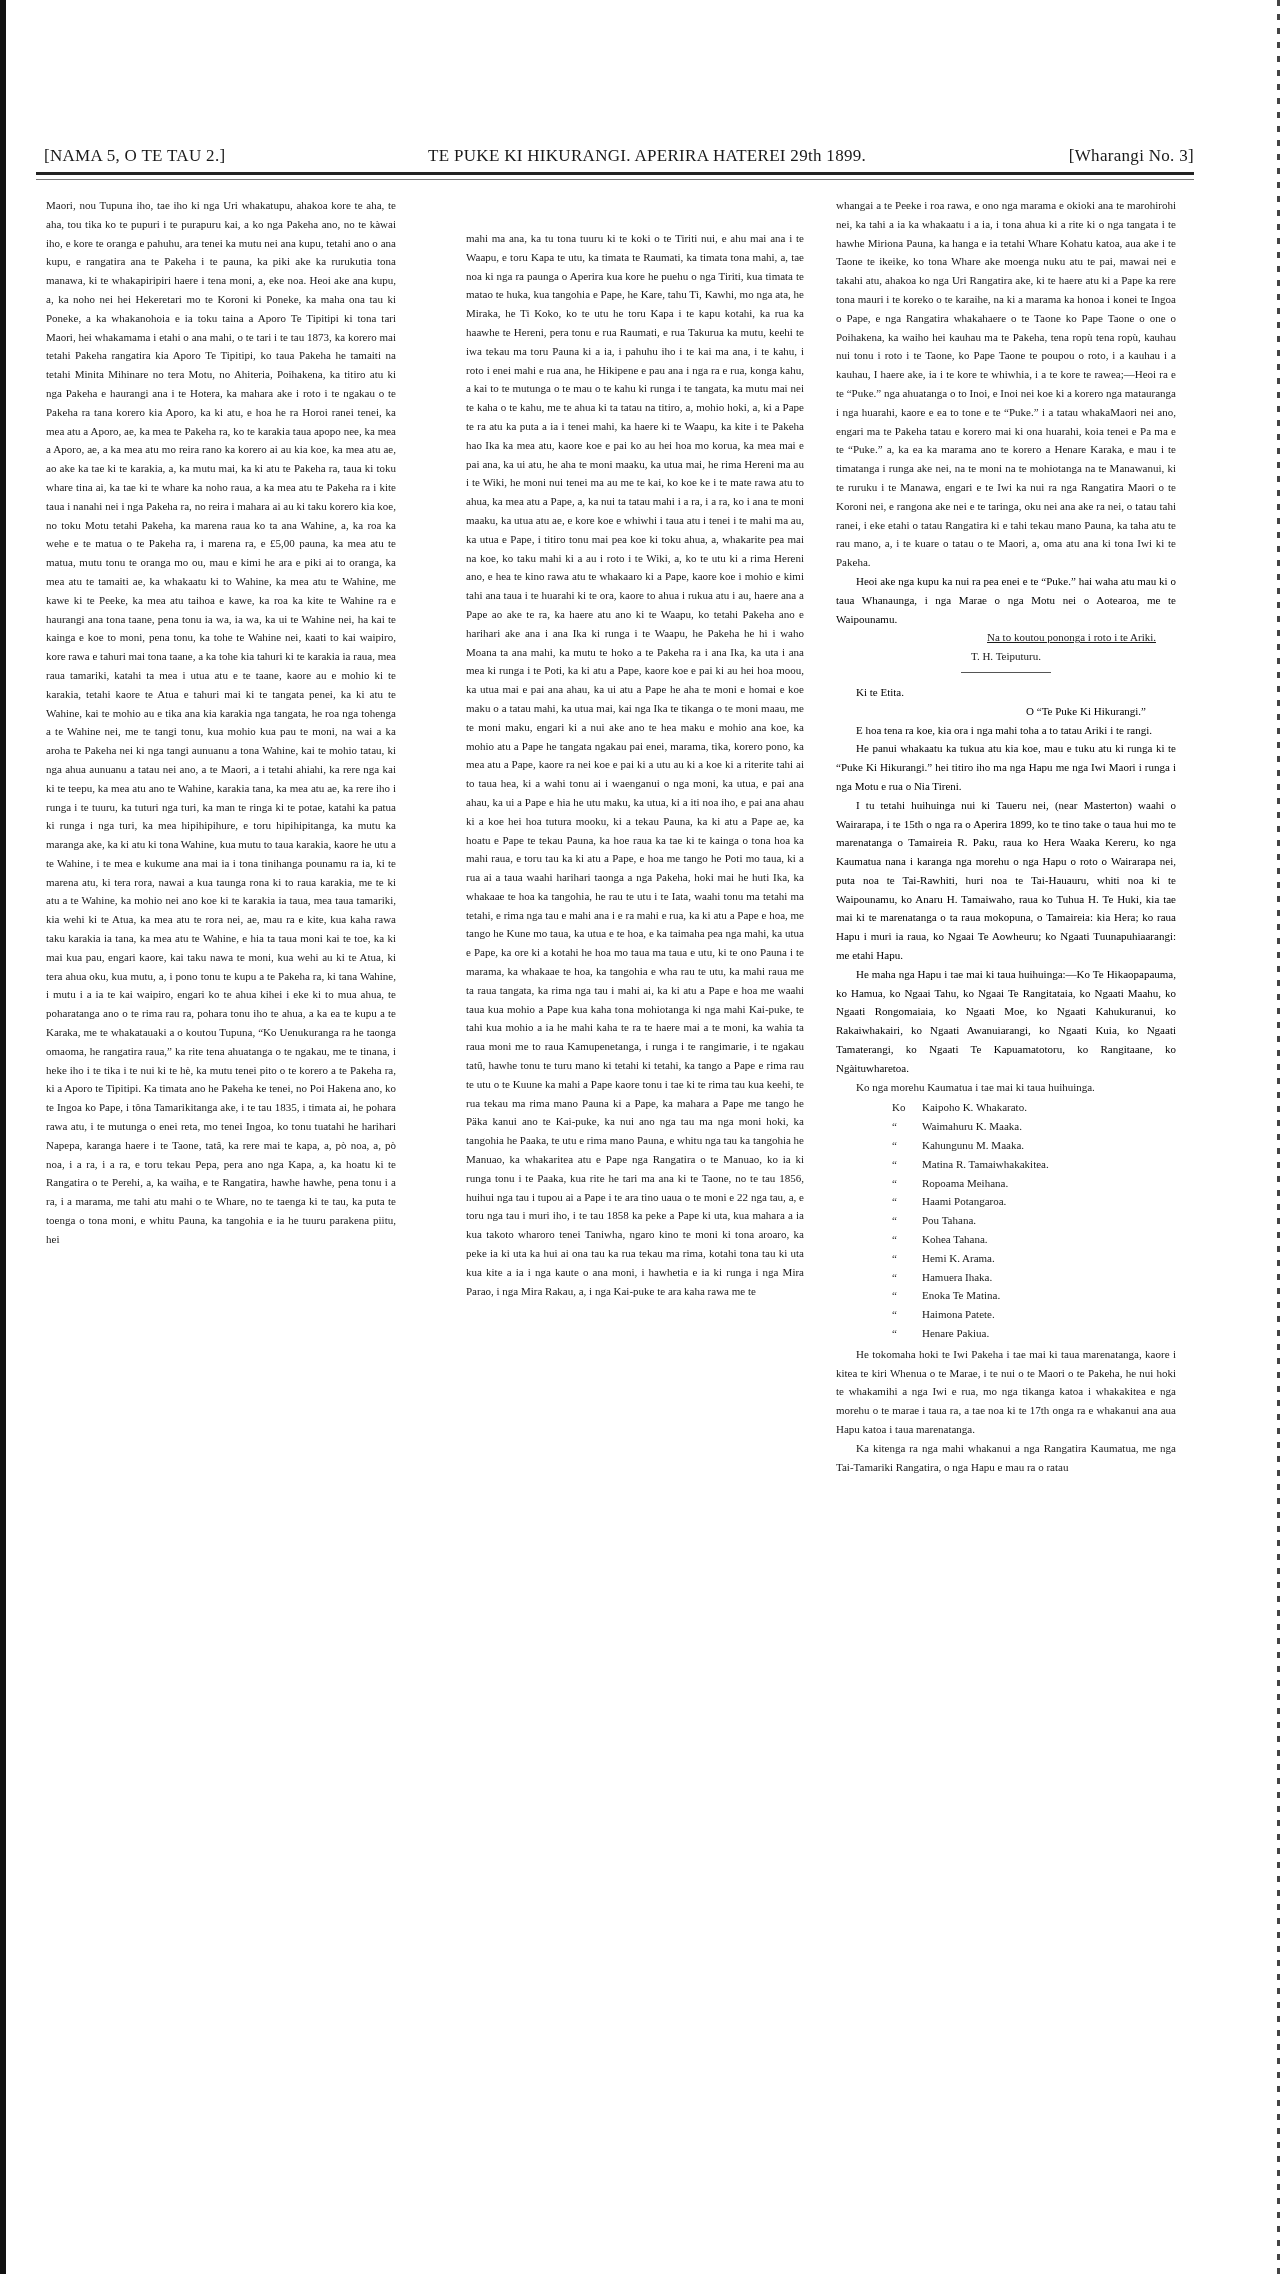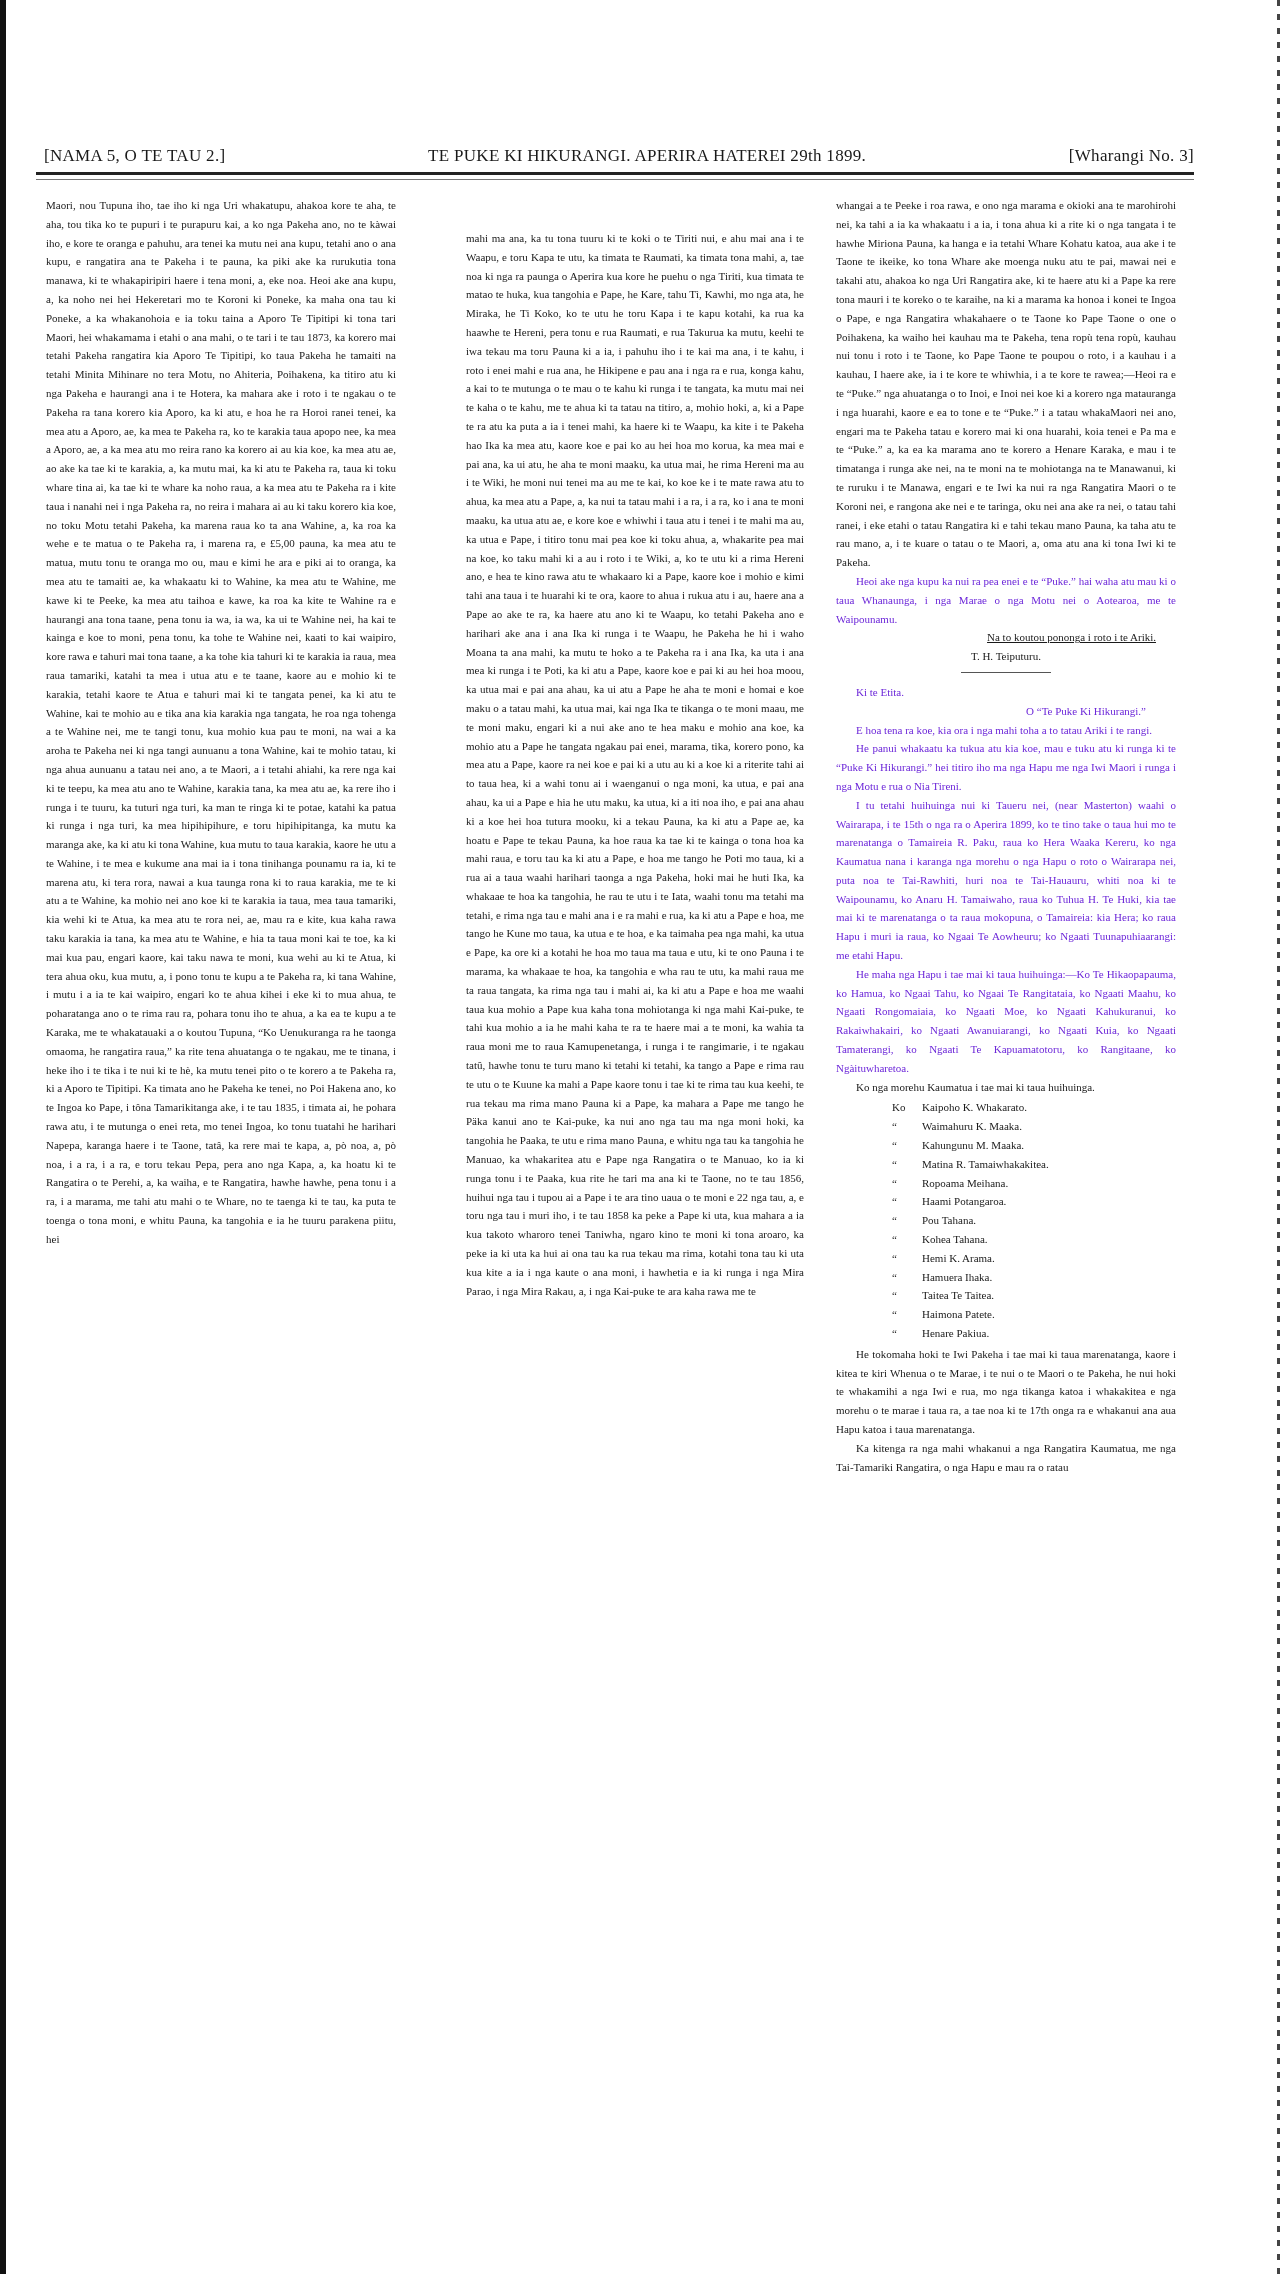--- a/index.html
+++ b/index.html
@@ -20,21 +20,21 @@
   .c2 { left:466px; width:338px;margin-top:33px; }
   .c3 { left:836px; width:340px; }
   .sig { text-align:right; padding-right:20px;text-decoration:underline; }
   .signame { text-align:center; margin:4px 0 6px 0; }
   .hr-short { width:90px; height:1px; background:#555; margin:6px auto 10px auto; }
   .subhead { text-align:right; padding-right:30px; }
   .names { margin:2px 0 2px 0; }
   .names div { padding-left:56px; }
   .names div.first { padding-left:56px; }
   .names span.q { display:inline-block; width:30px; }
-  .faded { color:#6d28d9; }
+  .faded { color:#000000; }
 </style>
 </head>
 <body>
 
 <div class="left-edge"></div>
 <div class="right-edge"></div>
 
 <div class="masthead">
   <span>[NAMA 5, O TE TAU 2.]</span>
   <span>TE PUKE KI HIKURANGI. APERIRA HATEREI 29th 1899.</span>
@@ -68,19 +68,19 @@
     <div class="first"><span class="q">Ko</span><span>Kaipoho K. Whakarato.</span></div>
     <div><span class="q">“</span><span>Waimahuru K. Maaka.</span></div>
     <div><span class="q">“</span><span>Kahungunu M. Maaka.</span></div>
     <div><span class="q">“</span><span>Matina R. Tamaiwhakakitea.</span></div>
     <div><span class="q">“</span><span>Ropoama Meihana.</span></div>
     <div><span class="q">“</span><span>Haami Potangaroa.</span></div>
     <div><span class="q">“</span><span>Pou Tahana.</span></div>
     <div><span class="q">“</span><span>Kohea Tahana.</span></div>
     <div><span class="q">“</span><span>Hemi K. Arama.</span></div>
     <div><span class="q">“</span><span>Hamuera Ihaka.</span></div>
-    <div><span class="q">“</span><span>Taitea Te Taitea.</span></div>
+    <div><span class="q">“</span><span>Enoka Te Matina.</span></div>
     <div><span class="q">“</span><span>Haimona Patete.</span></div>
     <div><span class="q">“</span><span>Henare Pakiua.</span></div>
   </div>
   <p class="ind">He tokomaha hoki te Iwi Pakeha i tae mai ki taua marenatanga, kaore i kitea te kiri Whenua o te Marae, i te nui o te Maori o te Pakeha, he nui hoki te whakamihi a nga Iwi e rua, mo nga tikanga katoa i whakakitea e nga morehu o te marae i taua ra, a tae noa ki te 17th onga ra e whakanui ana aua Hapu katoa i taua marenatanga.</p>
   <p class="ind">Ka kitenga ra nga mahi whakanui a nga Rangatira Kaumatua, me nga Tai-Tamariki Rangatira, o nga Hapu e mau ra o ratau</p>
 </div>
 
 </body></html>

